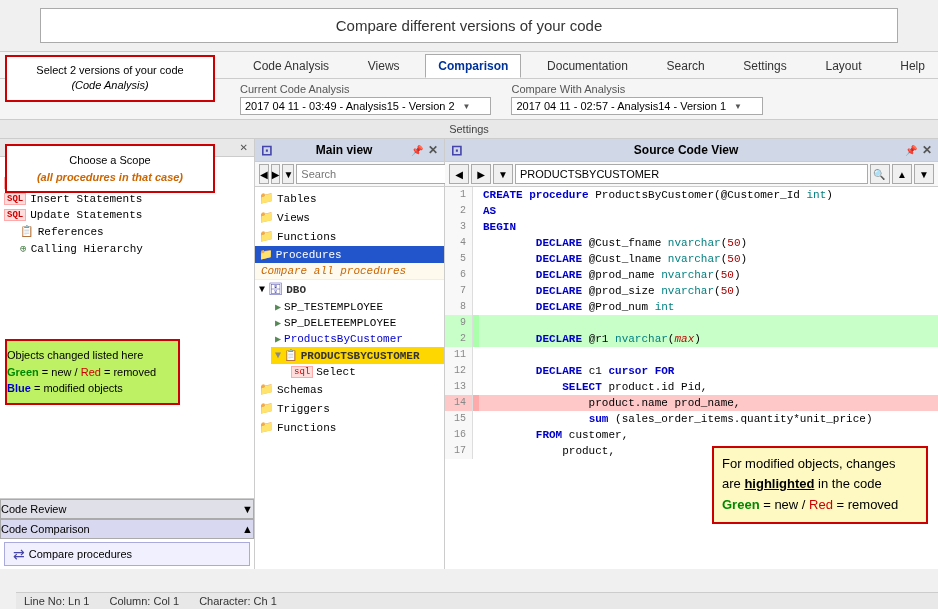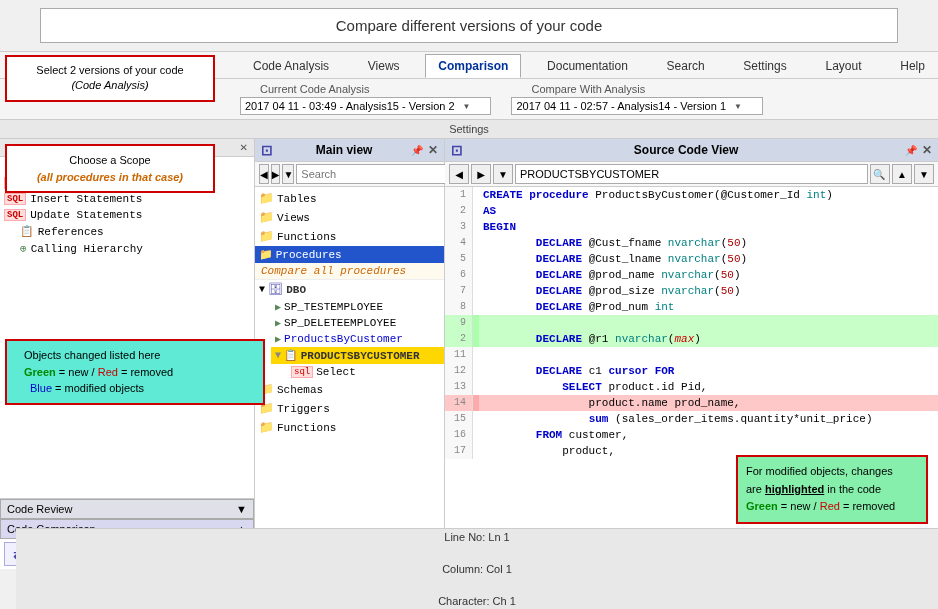--- a/index.html
+++ b/index.html
@@ -70,21 +70,20 @@
       align-items: center;
     }
     .analysis-group {
       display: flex;
       flex-direction: column;
       gap: 2px;
     }
     .analysis-label {
       font-size: 11px;
       color: #555;
-      margin-left: 20px;
     }
     .analysis-select {
       background: white;
       border: 1px solid #aaa;
       padding: 2px 20px 2px 4px;
       font-size: 11px;
       cursor: pointer;
       position: relative;
       display: flex;
       align-items: center;
@@ -279,21 +278,21 @@
     }
     .code-text .kw { color: #0000cc; font-weight: bold; }
     .code-text .type { color: #008080; }
     .code-text .num { color: #aa0000; }
 
     .highlight-green { background: #c8ffc8; }
     .highlight-red { background: #ffc8c8; }
     .section-header {
       background: #e0e0e8;
       border: 1px solid #aaa;
-      padding: 3px 6px;
+      padding: 3px 0;
       font-size: 11px;
       display: flex;
       align-items: flex-start;
       justify-content: space-between;
       cursor: pointer;
     }
     .compare-btn {
       display: flex;
       align-items: center;
       gap: 4px;
@@ -314,21 +313,21 @@
       padding: 2px 8px;
       font-size: 11px;
       color: #333;
       gap: 20px;
     }
     .folder-ico { color: #e8b400; font-size: 12px; }
     .db-ico { color: #4444aa; font-size: 12px; }
 
     .green-dot { color: #008800; font-weight: bold; }
     .red-dot { color: #cc0000; font-weight: normal; }
-    .blue-dot { color: #0000cc; font-weight: normal; margin-left: 6px; }
+    .blue-dot { color: #0000cc; font-weight: bold; }
 
     .pin-icon { font-size: 10px; color: #555; cursor: pointer; }
     .close-icon { font-size: 12px; color: #555; cursor: pointer; }
   </style>
 </head>
 <body>
 
 <div class="title-bar">
   <span>Compare different versions of your code</span>
 </div>
@@ -366,21 +365,21 @@
 <div class="settings-row">
   <span>Settings</span>
 </div>
 
 <div class="main-content" style="position:relative;">
 
   <div style="position:absolute; left:5px; top:5px; width:210px; background:white; border:2px solid #cc0000; padding:6px 8px; font-size:11px; z-index:200; text-align:center; line-height:1.5;">
     Choose a Scope<br><span style="font-style:italic; font-weight:bold; color:#cc6600;">(all procedures in that case)</span>
   </div>
 
-  <div style="position:absolute; left:5px; top:200px; width:260px; background:#5eead4; border:2px solid #cc0000; padding:6px 17px; font-size:11px; z-index:200; line-height:1.5;">
+  <div style="position:absolute; left:5px; top:200px; width:175px; background:#bef264; border:2px solid #cc0000; padding:6px 0; font-size:11px; z-index:200; line-height:1.5;">
     <span>Objects changed listed here<br><span class="green-dot">Green</span> = new / <span class="red-dot">Red</span> = removed<br><span class="blue-dot">Blue</span> = modified objects</span>
   </div>
 
   <div class="left-panel">
     <div class="left-panel-header">
       <span>▶</span>
       <span style="font-size:10px; color:#555;">✕</span>
     </div>
     <div class="tree-list">
       <div class="tree-item">
@@ -621,23 +620,23 @@
       </div>
 
       <div class="code-line">
         <span class="line-num">17</span>
         <span class="line-marker"></span>
         <span class="code-text">            product,</span>
       </div>
 
     </div>
 
-    <div style="position:absolute; right:10px; bottom:45px; width:192px; background:#86efac; border:2px solid #cc0000; padding:6px 8px; font-size:11px; z-index:200; line-height:1.6;">
+    <div style="position:absolute; right:10px; bottom:45px; width:216px; background:#fef9c3; border:2px solid #cc0000; padding:6px 8px; font-size:13px; z-index:200; line-height:1.6;">
       For modified objects, changes<br>are <span style="font-weight:bold; text-decoration:underline;">highlighted</span> in the code<br><span class="green-dot">Green</span> = new / <span class="red-dot">Red</span> = removed
     </div>
   </div>
 </div>
 
-<div class="status-bar" style="position:absolute; bottom:0; left:16px; right:0;flex-direction:column;">
+<div class="status-bar" style="position:absolute; bottom:0; left:16px; right:0;">
   <span>Line No: Ln 1</span>
   <span>Column: Col 1</span>
   <span>Character: Ch 1</span>
 </div>
 
 </body></html>

